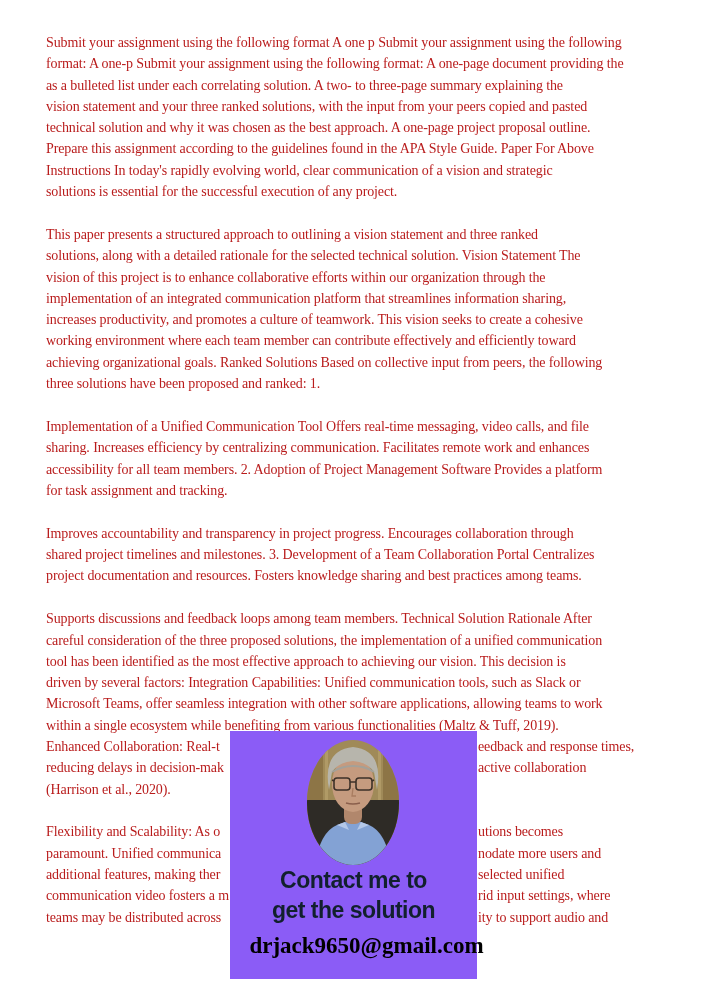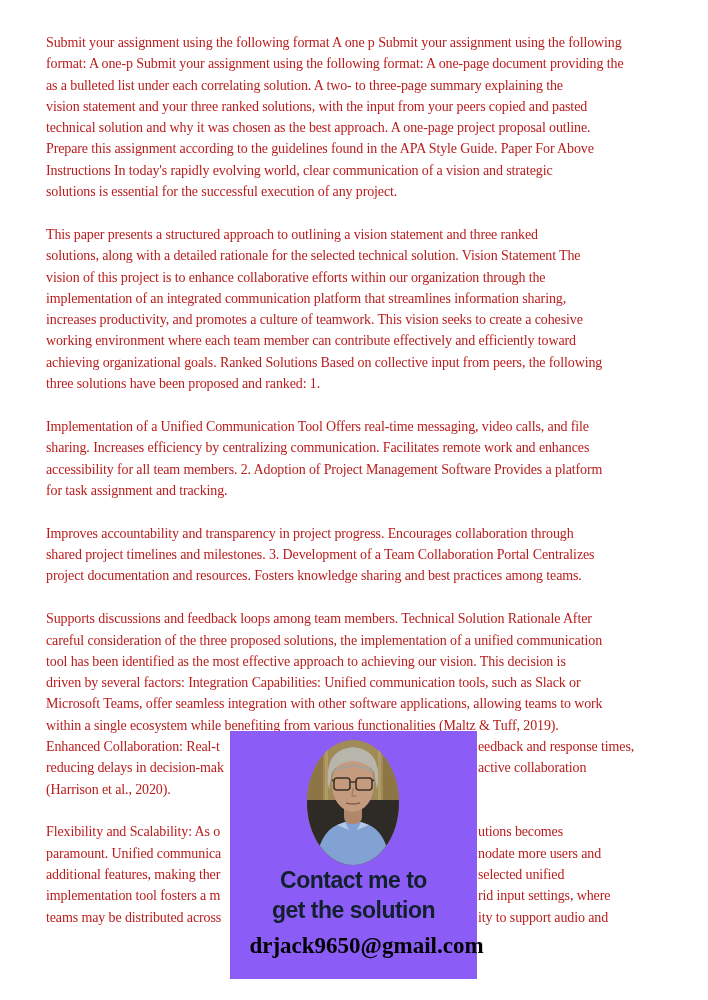--- a/index.html
+++ b/index.html
@@ -109,21 +109,21 @@
       <div class="line">Microsoft Teams, offer seamless integration with other software applications, allowing teams to work</div>
       <div class="line">within a single ecosystem while benefiting from various functionalities (Maltz &amp; Tuff, 2019).</div>
       <div class="line"><span>Enhanced Collaboration: Real-t</span><span class="rfrag">eedback and response times,</span></div>
       <div class="line"><span>reducing delays in decision-mak</span><span class="rfrag">active collaboration</span></div>
       <div class="line">(Harrison et al., 2020).</div>
     </div>
     <div class="para">
       <div class="line"><span>Flexibility and Scalability: As o</span><span class="rfrag">utions becomes</span></div>
       <div class="line"><span>paramount. Unified communica</span><span class="rfrag">nodate more users and</span></div>
       <div class="line"><span>additional features, making ther</span><span class="rfrag">selected unified</span></div>
-      <div class="line"><span>implementation tool fosters a m</span><span class="rfrag">rid input settings, where</span></div>
+      <div class="line"><span>communication video fosters a m</span><span class="rfrag">rid input settings, where</span></div>
       <div class="line"><span>teams may be distributed across</span><span class="rfrag">ity to support audio and</span></div>
     </div>
   </div>
 
 <div class="overlay" style="background: #8b5cf6;">
   <div class="photo">
     <svg viewBox="0 0 92 125" width="92" height="125">
       <defs>
         <clipPath id="ovalClip">
             <ellipse cx="46" cy="62.5" rx="46" ry="62.5"></ellipse>

